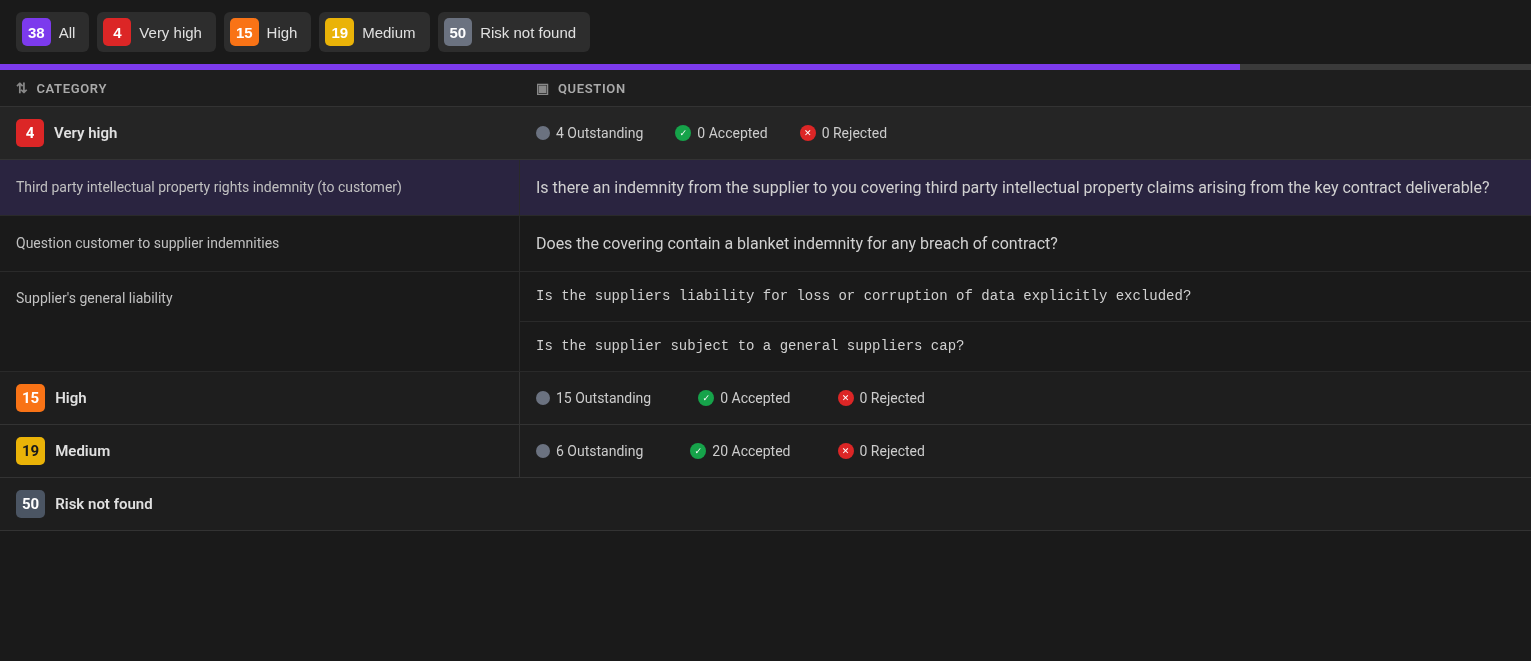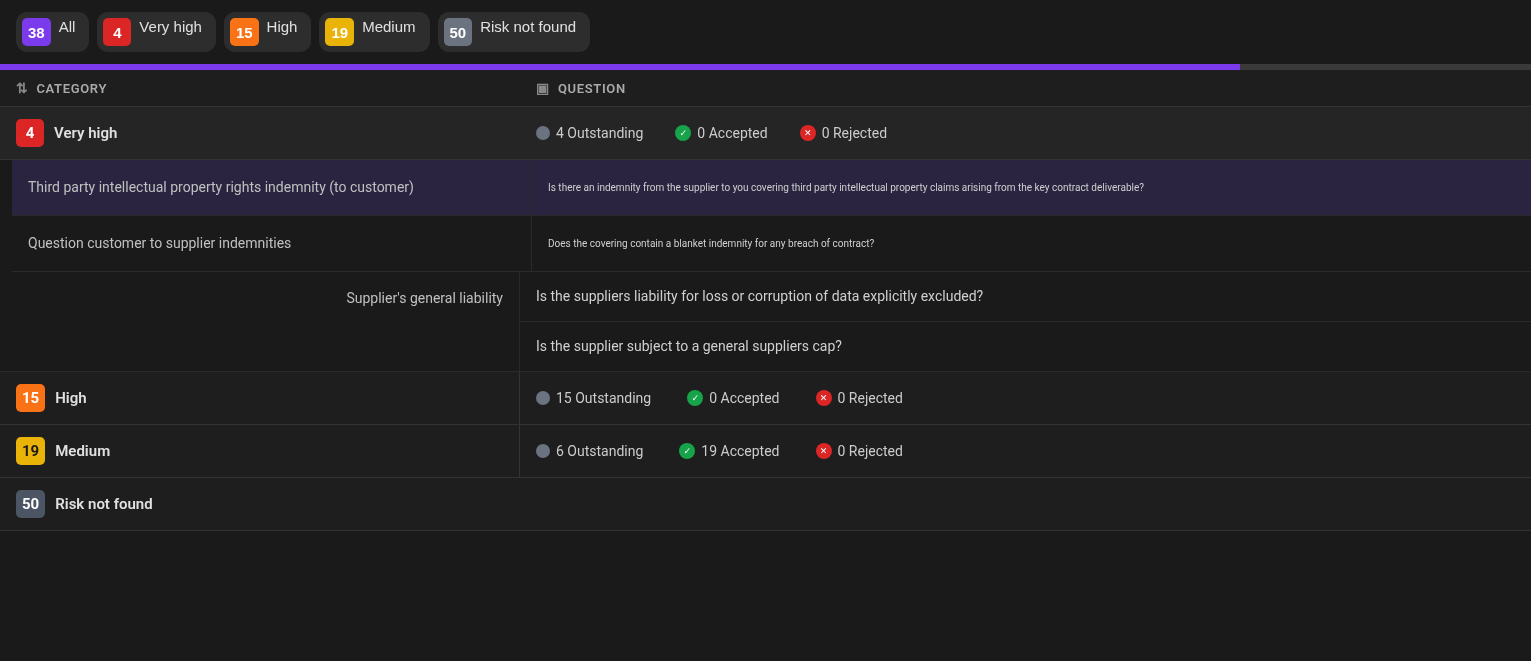--- a/index.html
+++ b/index.html
@@ -14,24 +14,24 @@
     
     .filter-bar {
       display: flex;
       align-items: center;
       gap: 8px;
       padding: 12px 16px;
       background: #1a1a1a;
     }
     .filter-btn {
       display: flex;
-      align-items: flex-start;
+      align-items: center;
       gap: 8px;
       padding: 6px 14px 6px 6px;
-      border-radius: 11px;
+      border-radius: 6px;
       background: #2d2d2d;
       border: none;
       color: #e0e0e0;
       cursor: pointer;
       font-size: 15px;
       font-weight: 500;
     }
     .filter-btn .badge {
       display: inline-flex;
       align-items: center;
@@ -163,60 +163,59 @@
       font-size: 9px;
       flex-shrink: 0;
     }
 
     
     .data-row {
       display: grid;
       grid-template-columns: 520px 1fr;
       border-bottom: 1px solid #2a2a2a;
       min-height: 56px;
-      margin-left: 12px;
     }
     .data-row.highlighted { background: #2a2440; }
 
     .data-cell {
       padding: 14px 16px;
       display: flex;
       align-items: center;
       border-right: 1px solid #2a2a2a;
       color: #d0d0d0;
-      font-size: 10px;
+      font-size: 16px;
       line-height: 1.5;
     }
     .data-cell.question-cell {
       border-right: none;
       color: #d0d0d0;
     }
     .data-cell.category-cell {
       border-right: 1px solid #2a2a2a;
       font-size: 14px;
       color: #c0c0c0;
     }
 
     
     .data-cell.span-category {
       align-items: flex-start;
       padding-top: 16px;
-      justify-content: flex-end;
     }
 
     .questions-col {
       display: flex;
       flex-direction: column;
     }
     .question-item {
       padding: 14px 16px;
       border-bottom: 1px solid #2a2a2a;
       color: #d0d0d0;
       font-size: 14px;
       line-height: 1.5;
+      font-family: Liberation Mono, monospace;
     }
     .question-item:last-child { border-bottom: none; }
 
     
     .section-row {
       display: grid;
       grid-template-columns: 520px 1fr;
       background: #1e1e1e;
       border-bottom: 1px solid #333;
       min-height: 50px;
@@ -224,21 +223,21 @@
     .section-left {
       display: flex;
       align-items: center;
       gap: 10px;
       padding: 12px 16px;
       border-right: 1px solid #333;
     }
     .section-right {
       display: flex;
       align-items: center;
-      gap: 36px;
+      gap: 47px;
       padding: 12px 16px;
     }
   </style>
 </head>
 <body>
 
 <div class="filter-bar">
   <button class="filter-btn">
     <span class="badge badge-all">38</span>
     <span>All</span>
@@ -355,21 +354,21 @@
     <span class="cat-badge cat-badge-medium">19</span>
     <span class="category-name">Medium</span>
   </div>
   <div class="section-right">
     <div class="stat-item">
       <div class="stat-dot"></div>
       <span>6 Outstanding</span>
     </div>
     <div class="stat-item">
       <div class="stat-check">✓</div>
-      <span>19 Accepted</span>
+      <span>20 Accepted</span>
     </div>
     <div class="stat-item">
       <div class="stat-x">✕</div>
       <span>0 Rejected</span>
     </div>
   </div>
 </div>
 
 <div class="section-row">
   <div class="section-left" style="border-right: none;">

